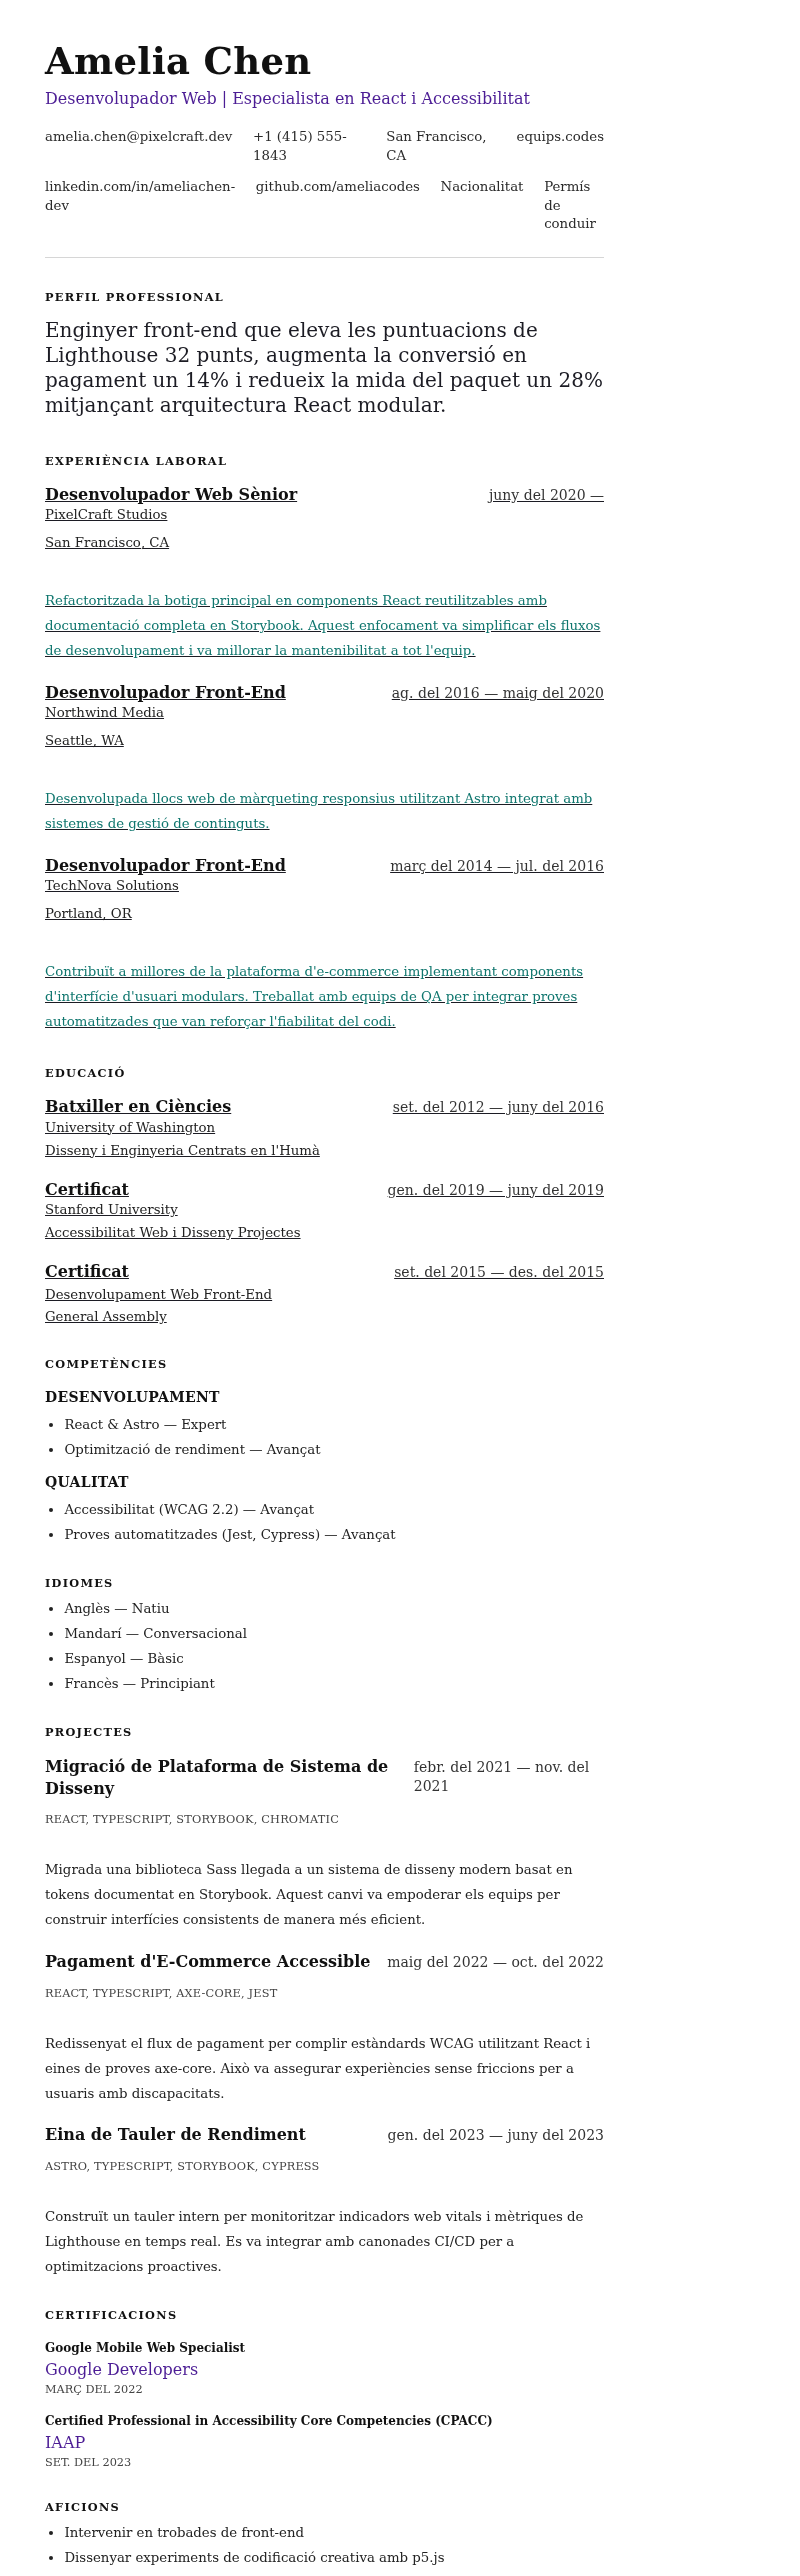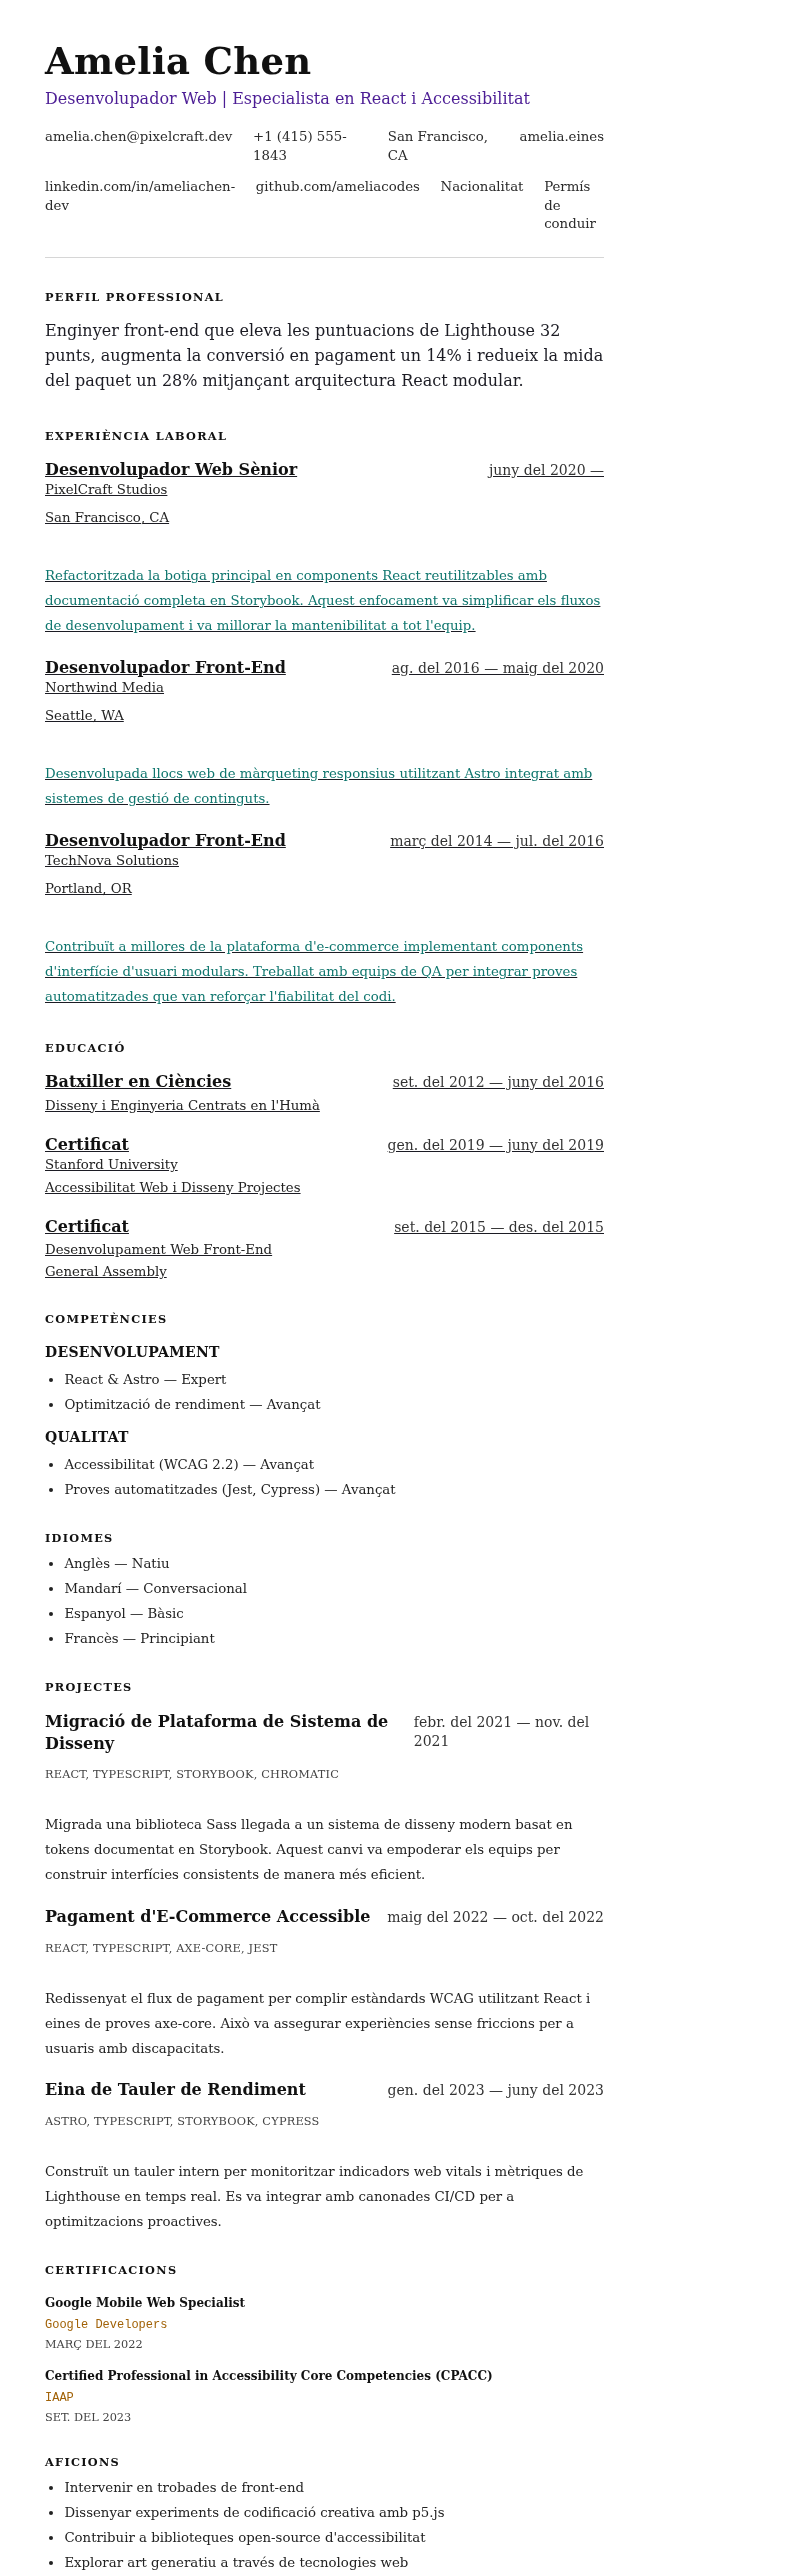--- a/index.html
+++ b/index.html
@@ -13,21 +13,21 @@
   .name { font-size: 37px; font-weight: bold; margin: 0; line-height: 43px; color: #111; letter-spacing: 0.3px; }
   .headline { font-size: 16px; margin: 5.3px 0 0 0; line-height: 21.4px; color: #4c1d95; }
   .contact-row { display: flex; gap: 20.7px; font-size: 13.3px; line-height: 18.7px; color: #2a2a2a; }
   .contact-row.r1 { margin-top: 18.7px; }
   .contact-row.r2 { margin-top: 12px; }
   .divider { border: 0; border-top: 1.3px solid #d6d6d6; margin: 23px 0 0 0; }
 
   .section-title { font-size: 11.3px; font-weight: bold; letter-spacing: 1.3px; text-transform: uppercase; color: #111; margin: 0; line-height: 16px; }
 
   .summary-title { margin-top: 31px; }
-  .summary { font-size: 16px; line-height: 25px; margin-top: 13.3px; color: #1c1c24; }
+  .summary { font-size: 20px; line-height: 25px; margin-top: 13.3px; color: #1c1c24; }
 
   .exp-title { margin-top: 35px; }
   .entry { margin-top: 14.7px; text-decoration: underline; }
   .entry-head { display: flex; justify-content: space-between; align-items: baseline; }
   .entry-title { font-size: 16px; font-weight: bold; color: #111; line-height: 21.4px; }
   .entry-date { font-size: 14px; color: #333; line-height: 18.7px; }
   .entry-sub { font-size: 13.3px; line-height: 20px; color: #222; }
   .entry-loc { font-size: 13.3px; line-height: 20px; color: #222; margin-top: 8px; }
   .entry-desc { font-size: 13.3px; line-height: 25px; color: #0f766e; margin-top: 35px; }
 
@@ -42,38 +42,38 @@
   .lang-title { margin-top: 28px; }
   .proj-title { margin-top: 28px; }
   .proj-tech { font-size: 11.3px; color: #444; text-transform: uppercase; margin-top: 13.3px; line-height: 16px; letter-spacing: 0.2px; }
   .proj-desc { font-size: 13.3px; line-height: 25px; color: #222; margin-top: 29px; }
   .proj-entry { margin-top: 16px; }
   .proj-entry + .proj-entry { margin-top: 18.7px; }
 
   .cert-title { margin-top: 28px; }
   .cert-entry { margin-top: 14.7px; }
   .cert-name { font-size: 12px; font-weight: bold; color: #111; line-height: 20px; }
-  .cert-issuer { font-size: 12px; color: #a16207; line-height: 24px; font-family: Liberation Mono, monospace; }
+  .cert-issuer { font-size: 16px; color: #4c1d95; line-height: 24px; }
   .cert-date { font-size: 11.3px; color: #444; text-transform: uppercase; line-height: 16px; }
 
   .hobby-title { margin-top: 28px; }
 </style>
 </head>
 <body>
 
 <div class="page">
 
   <header>
     <h1 class="name">Amelia Chen</h1>
     <div class="headline">Desenvolupador Web | Especialista en React i Accessibilitat</div>
     <div class="contact-row r1">
       <span>amelia.chen@pixelcraft.dev</span>
       <span>+1 (415) 555-1843</span>
       <span>San Francisco, CA</span>
-      <span>amelia.eines</span>
+      <span>equips.codes</span>
     </div>
     <div class="contact-row r2">
       <span>linkedin.com/in/ameliachen-dev</span>
       <span>github.com/ameliacodes</span>
       <span>Nacionalitat</span>
       <span>Permís de conduir</span>
     </div>
     <hr class="divider">
   </header>
 
@@ -117,20 +117,21 @@
   </section>
 
   <section>
     <h2 class="section-title edu-title">Educació</h2>
 
     <div class="entry" style="margin-top:14.7px">
       <div class="entry-head">
         <span class="entry-title">Batxiller en Ciències</span>
         <span class="entry-date">set. del 2012 — juny del 2016</span>
       </div>
+      <div class="edu-line" style="line-height:20px">University of Washington</div>
       <div class="edu-line">Disseny i Enginyeria Centrats en l'Humà</div>
     </div>
 
     <div class="entry" style="margin-top:16px">
       <div class="entry-head">
         <span class="entry-title">Certificat</span>
         <span class="entry-date">gen. del 2019 — juny del 2019</span>
       </div>
       <div class="edu-line" style="line-height:20px">Stanford University</div>
       <div class="edu-line">Accessibilitat Web i Disseny Projectes</div>

